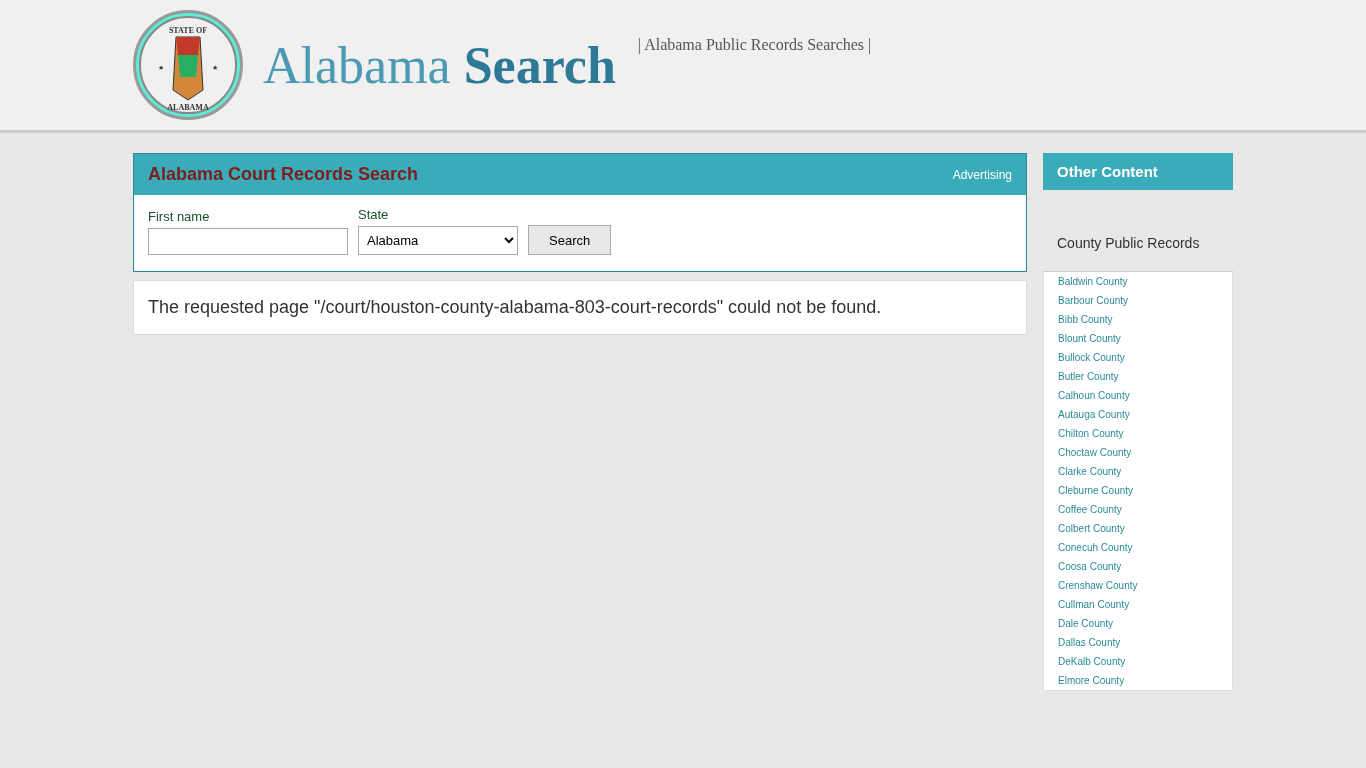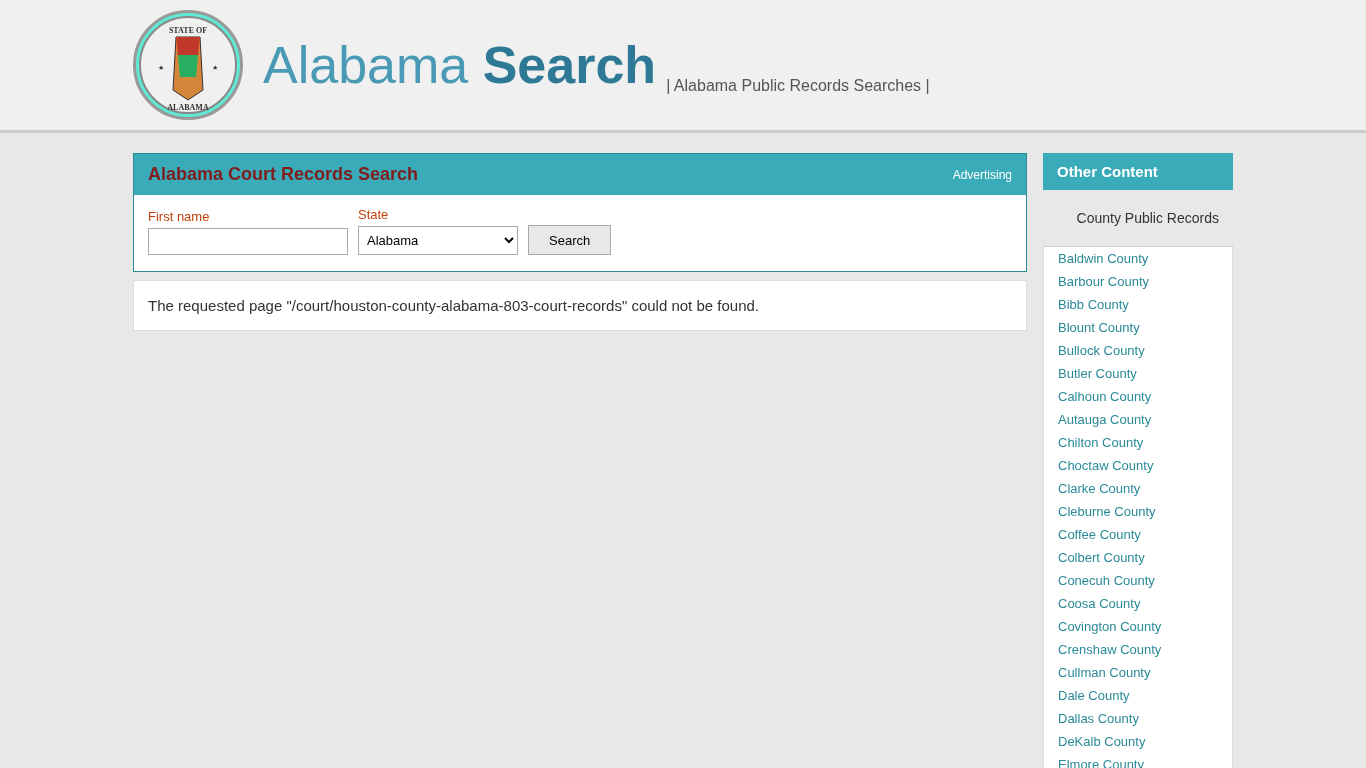--- a/index.html
+++ b/index.html
@@ -94,21 +94,21 @@
       gap: 10px;
       flex-wrap: wrap;
     }
     .form-group {
       display: flex;
       flex-direction: column;
       gap: 4px;
     }
     .form-group label {
       font-size: 13px;
-      color: #c2410c;
+      color: #14532d;
     }
     .form-group input[type="text"] {
       border: 1px solid #aaa;
       padding: 5px 6px;
       font-size: 13px;
       width: 200px;
     }
     #state-select {
       border: 1px solid #aaa;
       padding: 5px 4px;
@@ -126,21 +126,21 @@
     }
 
     
     #error-box {
       background: white;
       border: 1px solid #ddd;
       margin-top: 8px;
       padding: 16px 14px;
     }
     #error-text {
-      font-size: 15px;
+      font-size: 18px;
       color: #333;
     }
 
     
     #right-sidebar {
       width: 190px;
       flex-shrink: 0;
     }
     #other-content-header {
       background: #3aabb8;
@@ -148,47 +148,49 @@
       font-size: 15px;
       font-weight: bold;
       padding: 10px 14px;
       text-align: left;
     }
     #county-public-records-header {
       background: #e8e8e8;
       color: #333;
       font-size: 14px;
       padding: 20px 14px;
-      text-align: right;
+      text-align: left;
       border-bottom: 1px solid #ccc;
+      margin-top: 25px;
     }
     #county-list {
       background: white;
       list-style: none;
       border: 1px solid #ddd;
       border-top: none;
     }
     #county-list li a {
       display: block;
       padding: 4px 14px;
       color: #2a8a98;
       text-decoration: none;
-      font-size: 13px;
+      font-size: 10px;
     }
 
     
     #title-group {
       display: flex;
       flex-direction: column;
       justify-content: center;
     }
     #title-line {
       display: flex;
-      align-items: flex-end;
-      gap: 0;
+      align-items: flex-start;
+      gap: 12px;
+      font-family: Liberation Serif, serif;
     }
   </style>
 </head>
 <body>
 
 <div id="header">
   <div id="header-inner">
     <div id="logo-circle">
       <svg id="logo-svg" viewBox="0 0 100 100" xmlns="http://www.w3.org/2000/svg">
 
@@ -295,23 +297,20 @@
         <li>
           <a href="#">Colbert County</a>
         </li>
         <li>
           <a href="#">Conecuh County</a>
         </li>
         <li>
           <a href="#">Coosa County</a>
         </li>
         <li>
-          <a href="#">Covington County</a>
-        </li>
-        <li>
           <a href="#">Crenshaw County</a>
         </li>
         <li>
           <a href="#">Cullman County</a>
         </li>
         <li>
           <a href="#">Dale County</a>
         </li>
         <li>
           <a href="#">Dallas County</a>

